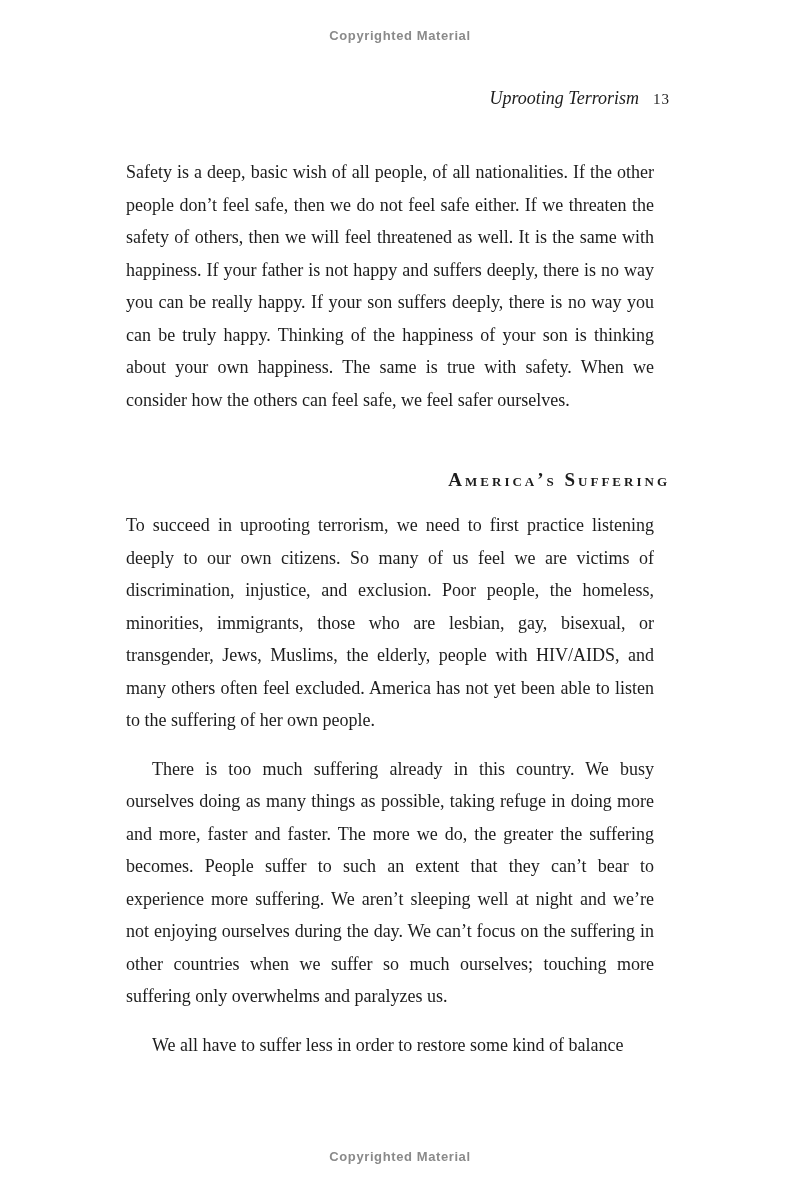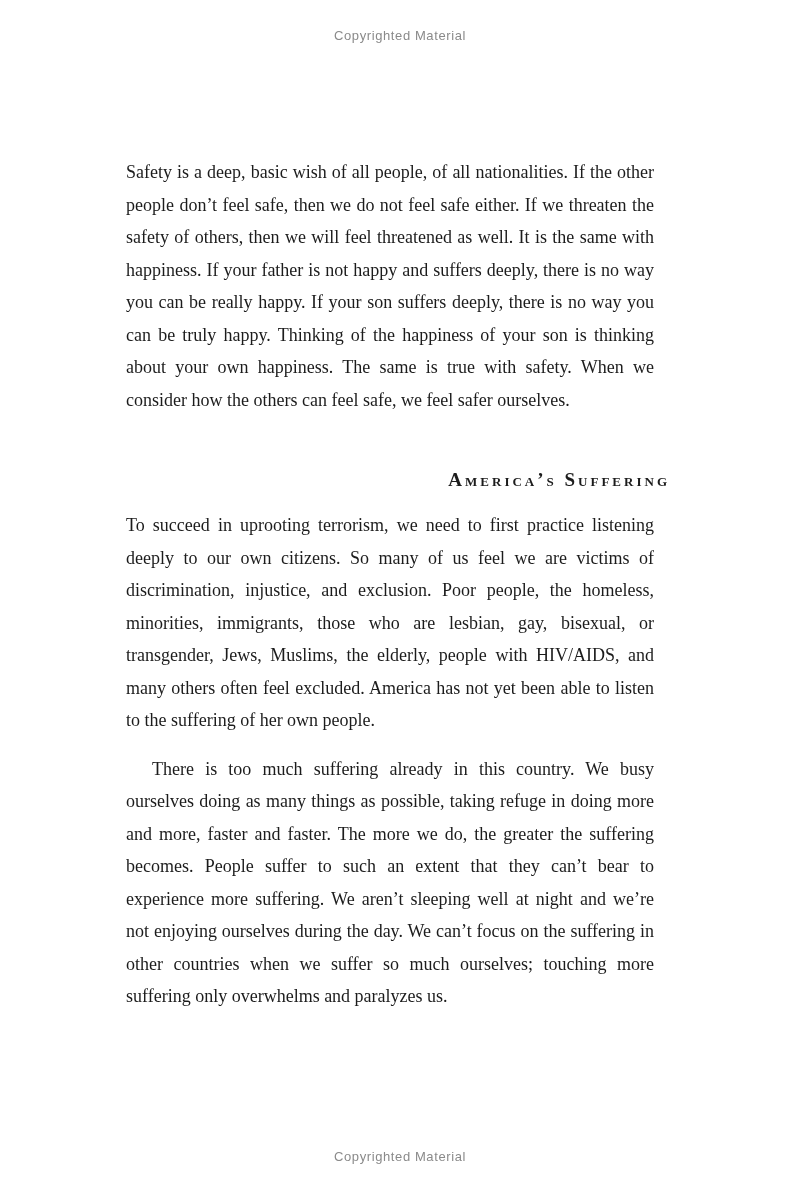--- a/index.html
+++ b/index.html
@@ -15,21 +15,21 @@
     overflow: hidden;
     font-family: "Liberation Serif", serif;
     color: #1c1c1c;
   }
   .copyright {
     position: absolute;
     left: 0;
     width: 100%;
     text-align: center;
     font-family: "Liberation Sans", sans-serif;
-    font-weight: normal;
+    font-weight: bold;
     font-size: 13px;
     letter-spacing: 0.6px;
     color: #8a8a8a;
   }
   .copyright.top { top: 28px; }
   .copyright.bottom { bottom: 26px; }
 
   .running-header {
     position: absolute;
     top: 88px;
@@ -76,29 +76,33 @@
     line-height: 24px;
   }
 </style>
 </head>
 <body>
 
 <div class="page">
 
   <div class="copyright top">Copyrighted Material</div>
 
+  <div class="running-header">
+    <span class="chapter-title">Uprooting Terrorism</span><span class="page-number">13</span>
+  </div>
 
   <div class="body-text">
 
     <p class="para">Safety is a deep, basic wish of all people, of all nationalities. If the other people don’t feel safe, then we do not feel safe either. If we threaten the safety of others, then we will feel threatened as well. It is the same with happiness. If your father is not happy and suffers deeply, there is no way you can be really happy. If your son suffers deeply, there is no way you can be truly happy. Thinking of the happiness of your son is thinking about your own happiness. The same is true with safety. When we consider how the others can feel safe, we feel safer ourselves.</p>
 
     <h2 class="section-heading">America’s Suffering</h2>
 
     <p class="para">To succeed in uprooting terrorism, we need to first practice listening deeply to our own citizens. So many of us feel we are victims of discrimination, injustice, and exclusion. Poor people, the homeless, minorities, immigrants, those who are lesbian, gay, bisexual, or transgender, Jews, Muslims, the elderly, people with HIV/AIDS, and many others often feel excluded. America has not yet been able to listen to the suffering of her own people.</p>
 
     <p class="para indent">There is too much suffering already in this country. We busy ourselves doing as many things as possible, taking refuge in doing more and more, faster and faster. The more we do, the greater the suffering becomes. People suffer to such an extent that they can’t bear to experience more suffering. We aren’t sleeping well at night and we’re not enjoying ourselves during the day. We can’t focus on the suffering in other countries when we suffer so much ourselves; touching more suffering only overwhelms and paralyzes us.</p>
 
+    <p class="para indent">We all have to suffer less in order to restore some kind of balance</p>
 
   </div>
 
   <div class="copyright bottom">Copyrighted Material</div>
 
 </div>
 
 </body></html>

